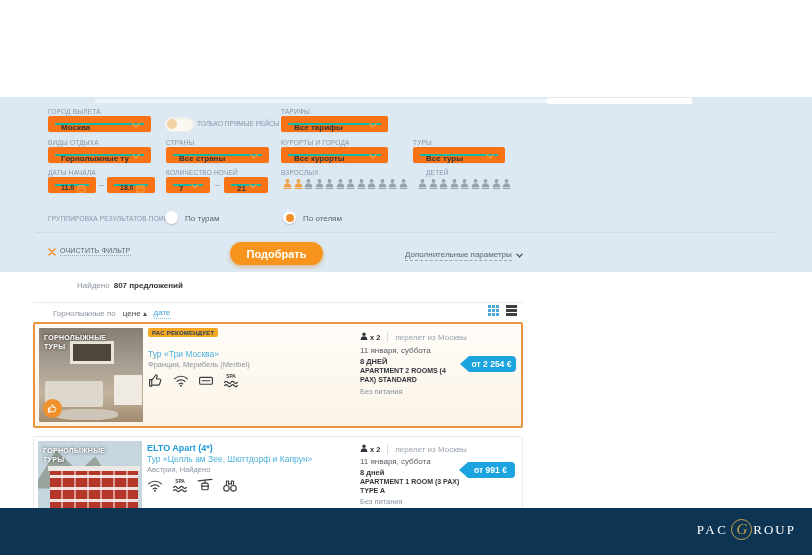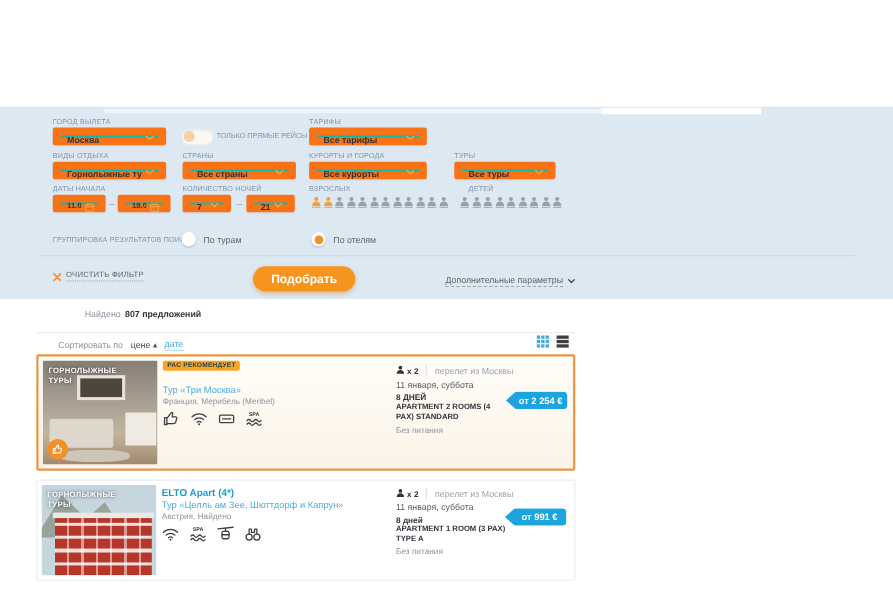--- a/index.html
+++ b/index.html
@@ -413,21 +413,21 @@
     </div>
   </div>
 
   <div class="results">
     <div class="found">
       <span class="a">Найдено</span>
       <span class="b">807 предложений</span>
     </div>
     <div class="sortline"></div>
     <div class="sortrow">
-      <span class="s1">Сортировать по</span>
+      <span class="s1">Горнолыжные по</span>
       <span class="s2">
           <span>цене</span>
           <span class="tri-up"></span>
         </span>
       <span class="s3">дате</span>
     </div>
     <div class="viewicons">
       <span class="grid-ic">
           <i></i>
           <i></i>
@@ -571,13 +571,22 @@
         <span class="fl">перелет из Москвы</span>
       </div>
       <div class="c-date" style="left:326px;top:20px;">11 января, суббота</div>
       <div class="c-days" style="left:326px;top:31px;">8 дней</div>
       <div class="c-room" style="left:326px;top:41px;">APARTMENT 1 ROOM (3 PAX) TYPE A</div>
       <div class="c-meal" style="left:326px;top:60px;">Без питания</div>
       <div class="price" style="top:25px;">от 991 €</div>
     </div>
   </div>
 
+  <div class="ftr">
+    <div class="logo">
+      <span class="pac">PAC</span>
+      <span class="gmed">
+          <span class="g">G</span>
+        </span>
+      <span class="roup">ROUP</span>
+    </div>
+  </div>
 </div>
 
 </body></html>

